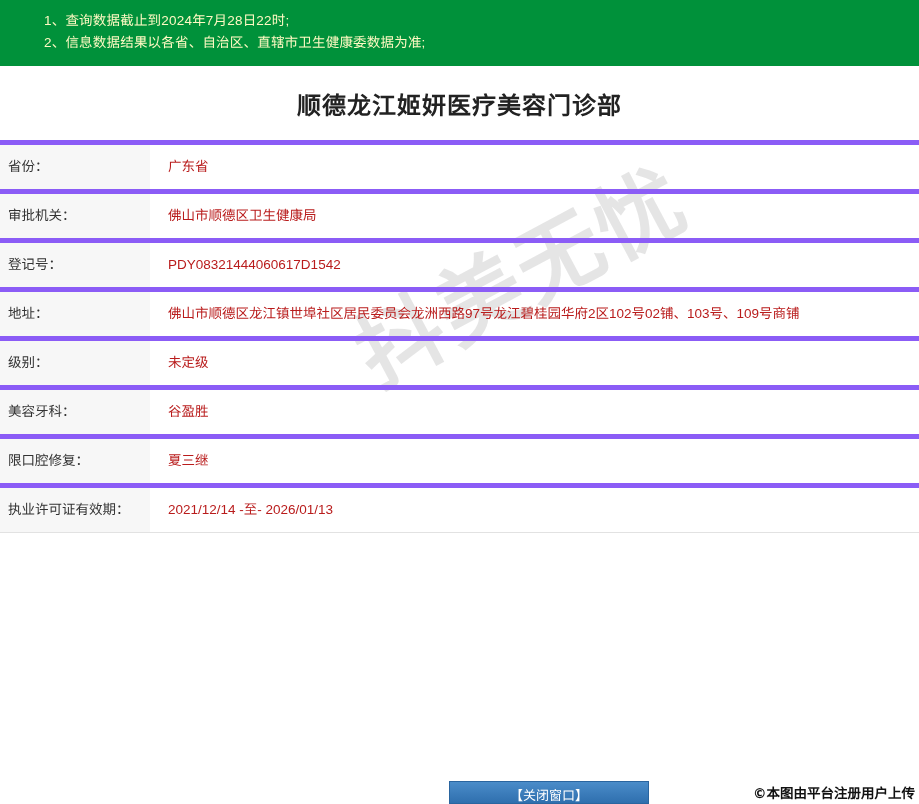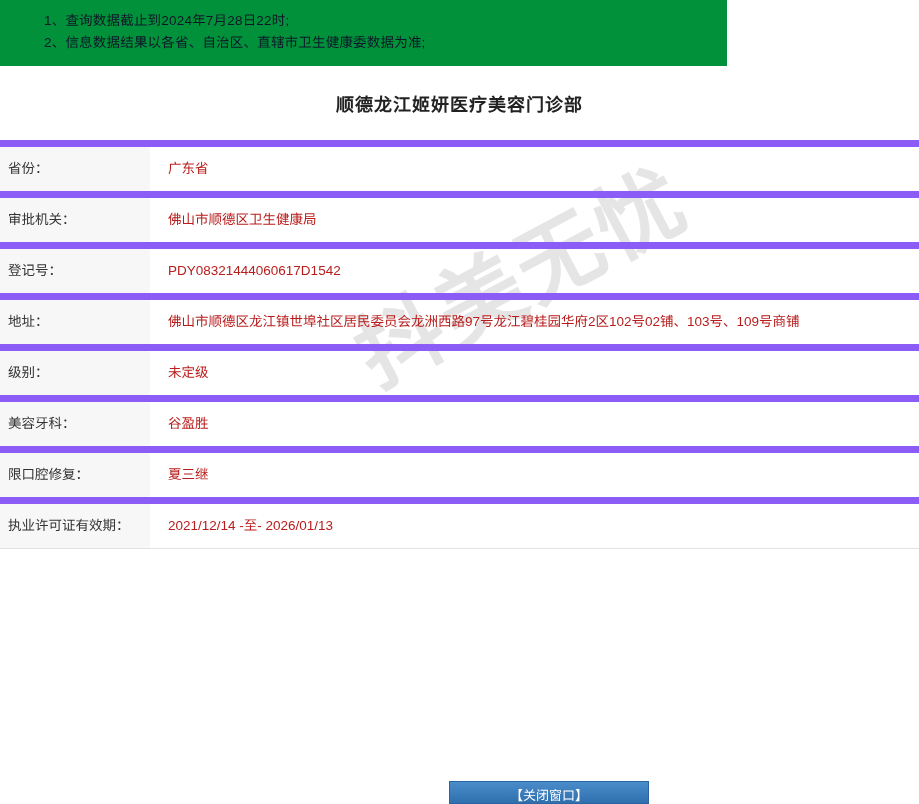--- a/index.html
+++ b/index.html
@@ -12,57 +12,57 @@
     background: #ffffff;
     font-family: "Liberation Sans", "DejaVu Sans", sans-serif;
     color: #333333;
     overflow: hidden;
     position: relative;
   }
 
   
   .notice-banner {
     background: #00913a;
-    color: #0f172a;
+    color: #fef9c3;
     padding: 10px 0 12px 0;
-    width: 727px;
+    width: 919px;
     box-sizing: border-box;
   }
   .notice-line {
     font-size: 13.5px;
     line-height: 22px;
     padding-left: 44px;
     white-space: nowrap;
     letter-spacing: 0.2px;
   }
 
   
   .title-area {
     height: 74px;
     display: flex;
     align-items: center;
     justify-content: center;
   }
   .doc-title {
-    font-size: 18px;
+    font-size: 24px;
     font-weight: bold;
     color: #222222;
     letter-spacing: 1px;
   }
 
   
   .info-table {
     width: 919px;
     border-collapse: collapse;
     table-layout: fixed;
     position: relative;
     z-index: 2;
   }
   .info-table tr {
-    border-top: 7px solid #8b5cf6;
+    border-top: 5px solid #8b5cf6;
   }
   .info-table tr:last-child {
     border-bottom: 1px solid #e2e2e2;
   }
   .info-table td {
     padding: 12px 0 12px 0;
     font-size: 13.5px;
     vertical-align: middle;
     line-height: 20px;
   }
@@ -180,13 +180,14 @@
     </tr>
     <tr class="shaded">
       <td class="label">执业许可证有效期：</td>
       <td class="value">2021/12/14 -至- 2026/01/13</td>
     </tr>
   </tbody>
 </table>
 
 <div class="footer">
   <div class="close-button">【关闭窗口】</div>
+  <div class="credit">©本图由平台注册用户上传</div>
 </div>
 
 </body></html>

